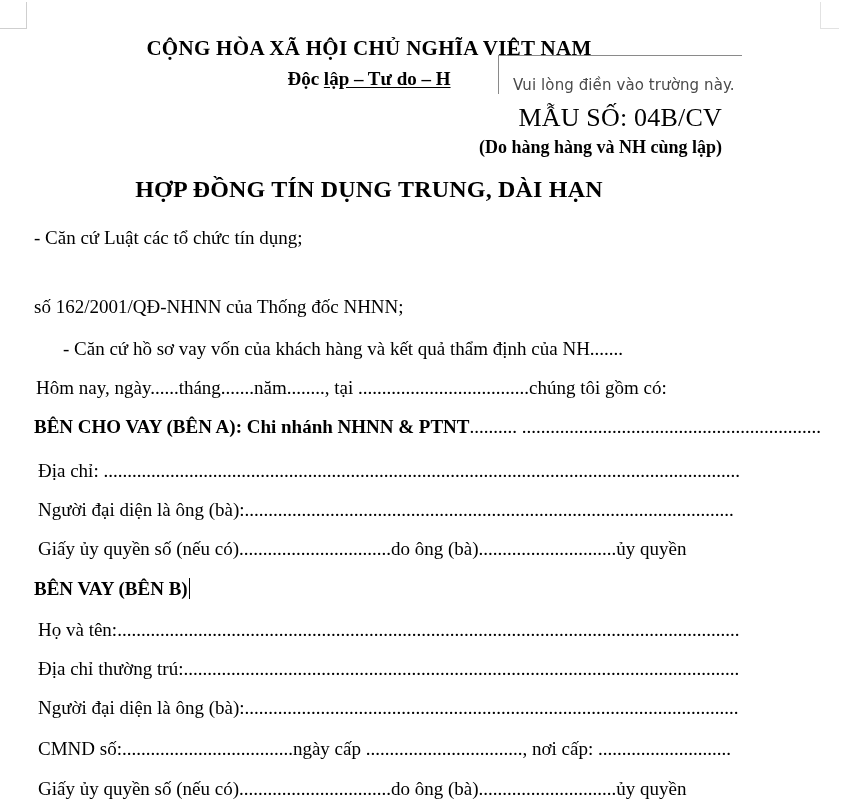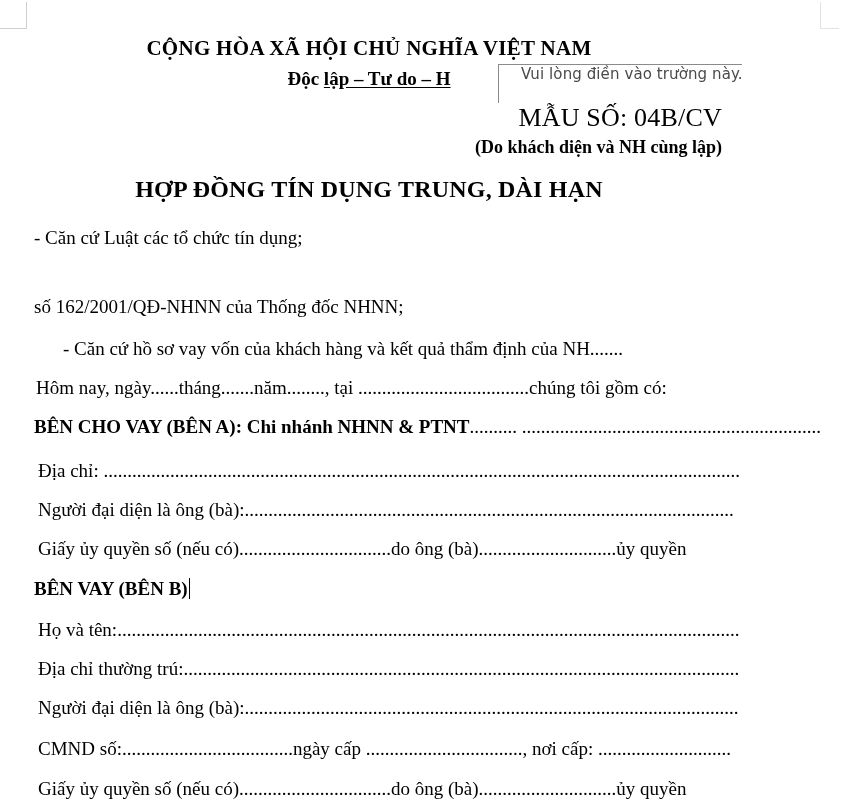--- a/index.html
+++ b/index.html
@@ -125,32 +125,32 @@
     height: 21px;
     background: #000;
     vertical-align: -4px;
     margin-left: 1px;
   }
 
   
   #validation-tooltip {
     position: absolute;
     left: 498px;
-    top: 64px;
+    top: 55px;
     width: 244px;
     height: 39px;
     background: #ffffff;
     border-top: 1px solid #8a8a8a;
     border-left: 1px solid #8a8a8a;
     border-right: none;
     border-bottom: none;
     box-sizing: border-box;
     display: flex;
-    align-items: flex-start;
-    padding-left: 22px;
+    align-items: flex-end;
+    padding-left: 14px;
     z-index: 50;
   }
   #validation-tooltip .vt-text {
     font-family: "DejaVu Sans", "Liberation Sans", sans-serif;
     font-size: 15px;
     color: #4a4a4a;
     white-space: nowrap;
     letter-spacing: 0.1px;
   }
 </style>
@@ -165,21 +165,21 @@
   <div id="doc">
 
     <div class="hdr1">CỘNG HÒA XÃ HỘI CHỦ NGHĨA VIỆT NAM</div>
 
     <div class="hdr2">
       <span>Độc </span><span class="u">lập – Tư do – H</span>
     </div>
 
     <div class="mau">MẪU SỐ: 04B/CV</div>
 
-    <div class="dokh">(Do khách diện và NH cùng lập)</div>
+    <div class="dokh">(Do hàng hàng và NH cùng lập)</div>
 
     <div class="title">HỢP ĐỒNG TÍN DỤNG TRUNG, DÀI HẠN</div>
 
     <div class="p" style="left:26px; top:228px;">- Căn cứ Luật các tổ chức tín dụng;</div>
 
 
     <div class="p" style="left:26px; top:297px;">số 162/2001/QĐ-NHNN của Thống đốc NHNN;</div>
 
     <div class="p" style="left:26px; top:339px;margin-left:29px;">- Căn cứ hồ sơ vay vốn của khách hàng và kết quả thẩm định của NH.......</div>
 

